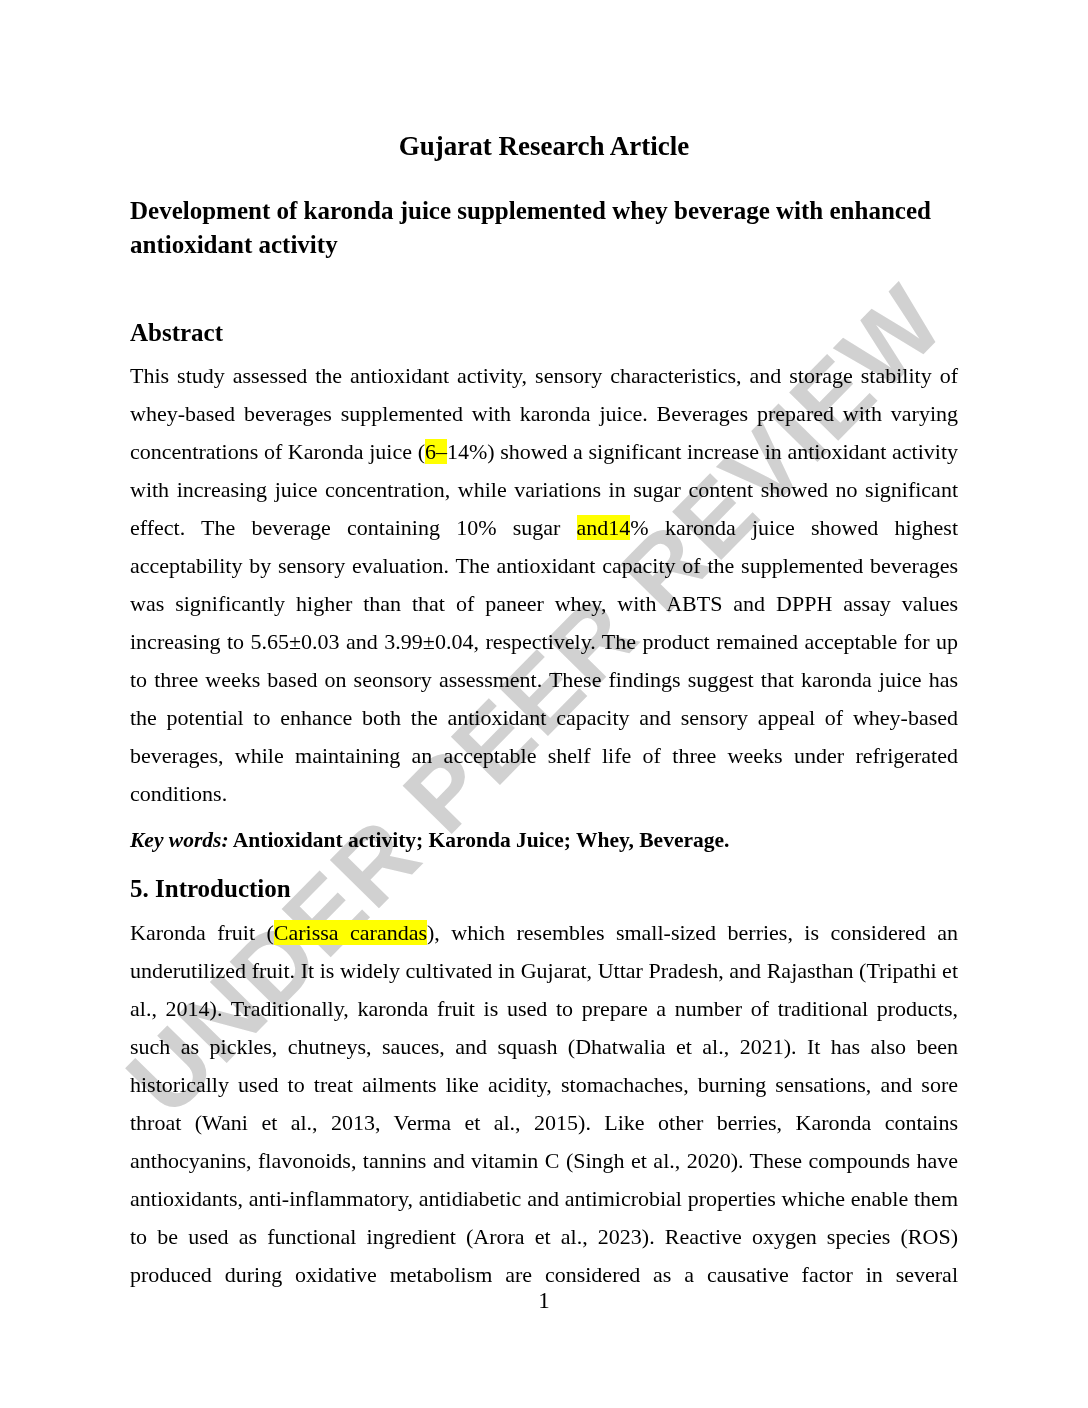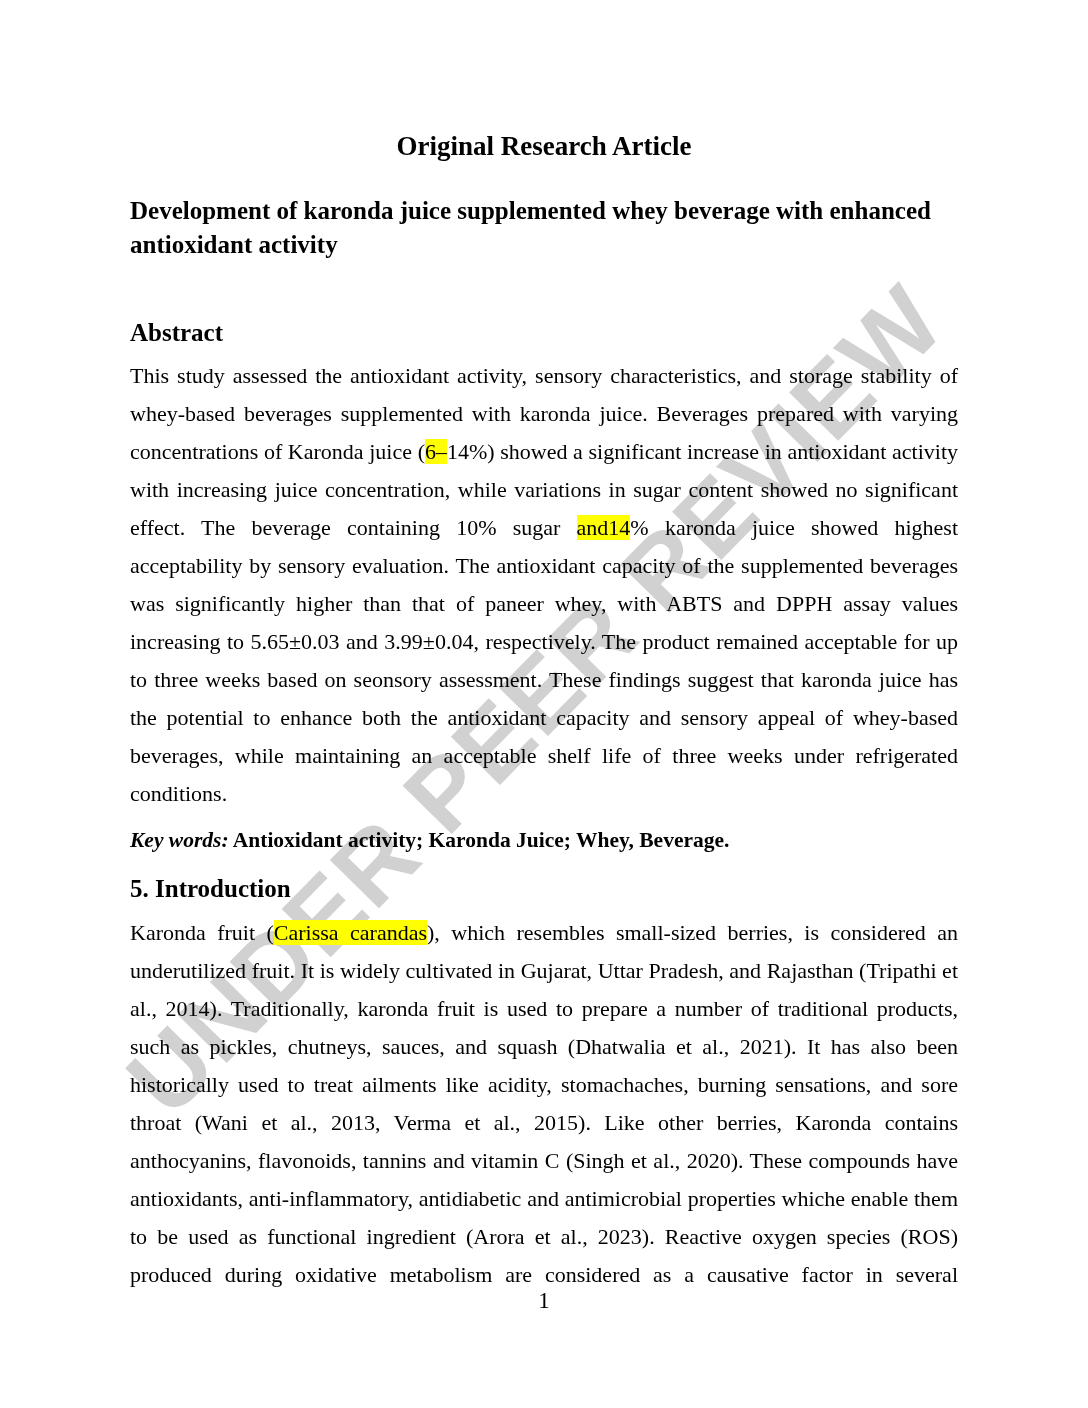--- a/index.html
+++ b/index.html
@@ -93,21 +93,21 @@
 </style>
 </head>
 <body>
 
 <div class="page">
 
   <div class="watermark">UNDER PEER REVIEW</div>
 
   <div class="content">
 
-    <div class="article-type">Original Research Article</div>
+    <div class="article-type">Gujarat Research Article</div>
 
     <h1 class="title">Development of karonda juice supplemented whey beverage with enhanced antioxidant activity</h1>
 
     <h2 class="section-heading abstract-heading">Abstract</h2>
 
     <p class="body-text"><span>This study assessed the antioxidant activity, sensory characteristics, and storage stability of whey-based beverages supplemented with karonda juice. Beverages prepared with varying concentrations of Karonda juice (</span><span class="hl">6–</span><span>14%) showed a significant increase in antioxidant activity with increasing juice concentration, while variations in sugar content showed no significant effect. The beverage containing 10% sugar </span><span class="hl">and14</span><span>% karonda juice showed highest acceptability by sensory evaluation. The antioxidant capacity of the supplemented beverages was significantly higher than that of paneer whey, with ABTS and DPPH assay values increasing to 5.65±0.03 and 3.99±0.04, respectively. The product remained acceptable for up to three weeks based on seonsory assessment. These findings suggest that karonda juice has the potential to enhance both the antioxidant capacity and sensory appeal of whey-based beverages, while maintaining an acceptable shelf life of three weeks under refrigerated conditions.</span></p>
 
     <p class="keywords"><span class="kw-label">Key words:</span><span class="kw-text"> Antioxidant activity; Karonda Juice; Whey, Beverage.</span></p>
 
     <h2 class="section-heading intro-heading">5. Introduction</h2>

